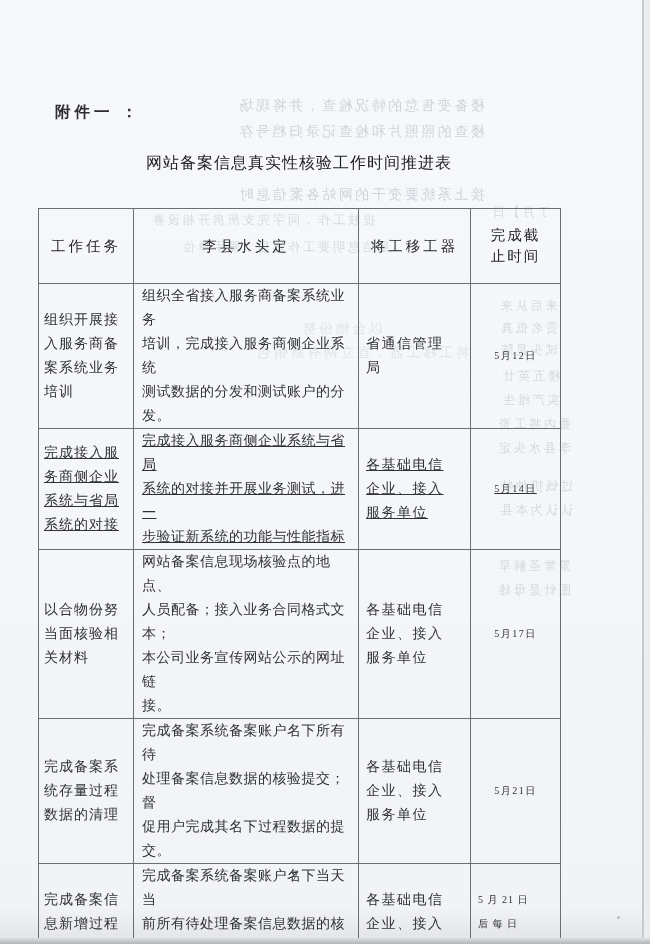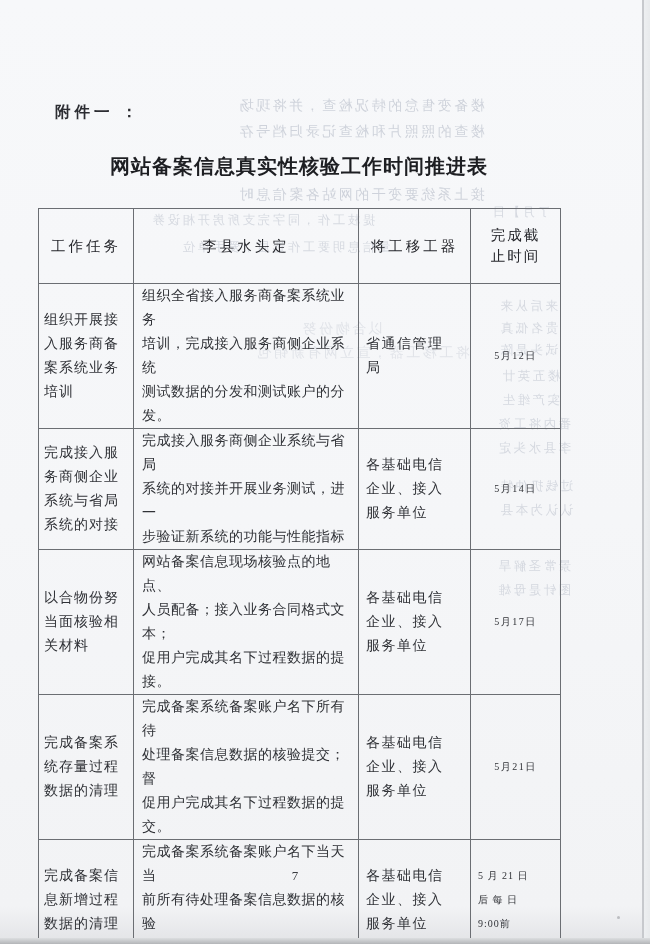--- a/index.html
+++ b/index.html
@@ -38,40 +38,40 @@
   .bleed.faint{opacity:.22;}
   .speck{position:absolute;width:3px;height:3px;background:#9b9da2;border-radius:50%;opacity:.6;z-index:2;}
 
   
   .attachment{
     position:absolute;left:55px;top:102px;z-index:2;
     font-size:15.5px;letter-spacing:4px;color:#2c2d32;font-weight:bold;
   }
   .doc-title{
     position:absolute;left:0;top:153px;width:598px;text-align:center;z-index:2;
-    font-size:20px;font-weight:bold;letter-spacing:1px;color:#1d1e22;
+    font-size:16px;font-weight:normal;letter-spacing:1px;color:#1d1e22;
   }
   table.sched{
     position:absolute;left:38px;top:208px;z-index:2;
     width:522px;border-collapse:collapse;table-layout:fixed;
     color:#303237;
   }
   table.sched th,table.sched td{
     border:1px solid #6b6e73;
     font-weight:normal;overflow:hidden;
     white-space:pre-line;
   }
   thead tr{height:50px;}
   thead th{
     font-size:14.5px;font-weight:bold;text-align:center;vertical-align:middle;
     letter-spacing:3px;line-height:21px;color:#26272c;
   }
   thead th.h4{padding:16px 16px;letter-spacing:2px;}
   tbody tr:nth-child(1){height:102px;}
-  tbody tr:nth-child(2){height:98px;}
+  tbody tr:nth-child(2){height:98px;text-decoration:underline;}
   tbody tr:nth-child(3){height:99px;}
   tbody tr:nth-child(4){height:98px;}
   tbody tr:nth-child(5){height:75px;}
   tbody tr:nth-child(6){height:77px;}
   tbody tr:nth-child(7){height:46px;}
   td.task{
     font-size:14px;line-height:24px;letter-spacing:1px;
     vertical-align:middle;padding:0 2px 0 5px;margin-left:32px;
   }
   td.content{
@@ -165,21 +165,21 @@
 企业、接入
 服务单位</td>
       <td class="deadline">5月14日</td>
     </tr>
     <tr>
       <td class="task">以合物份努
 当面核验相
 关材料</td>
       <td class="content">网站备案信息现场核验点的地点、
 人员配备；接入业务合同格式文本；
-促用户完成其名下过程数据的提
+本公司业务宣传网站公示的网址链
 接。</td>
       <td class="unit">各基础电信
 企业、接入
 服务单位</td>
       <td class="deadline">5月17日</td>
     </tr>
     <tr>
       <td class="task">完成备案系
 统存量过程
 数据的清理</td>

